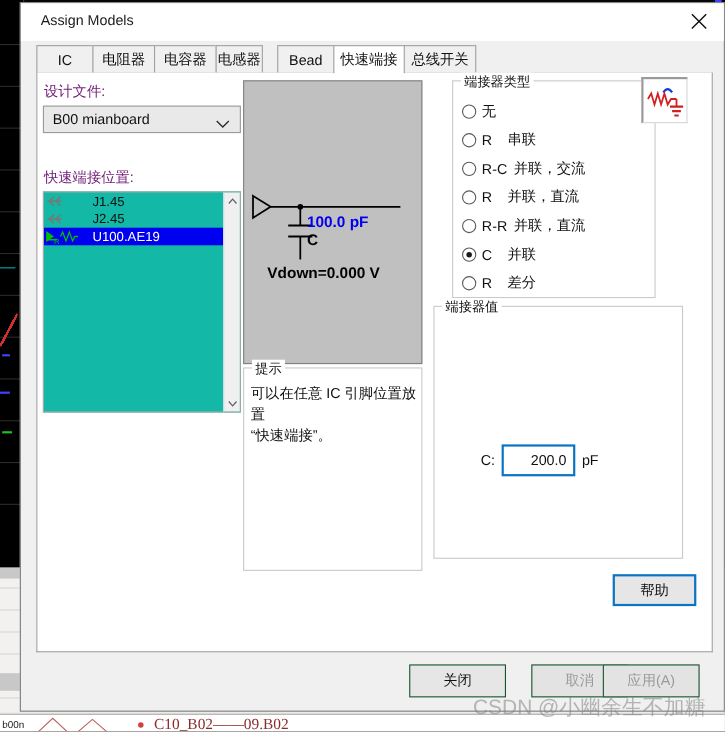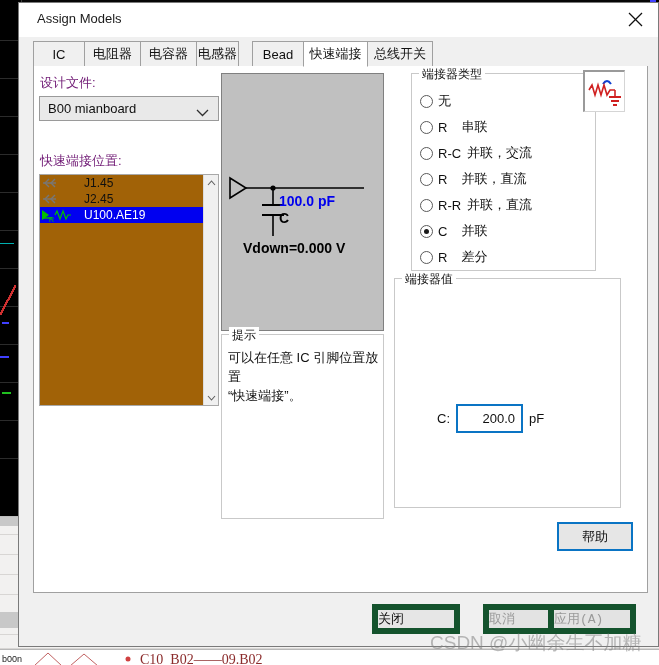--- a/index.html
+++ b/index.html
@@ -101,22 +101,22 @@
   .combo {
     position: absolute; left: 5px; top: 30px; width: 180px; height: 25px;
     background: #e9e9e9; border: 1px solid #9a9a9a;
     display: flex; align-items: center;
     font-size: 13px; color: #101010; cursor: pointer;
   }
   .combo .val { margin-left: 8px; }
   .combo .chev { position: absolute; right: 9px; top: 8px; }
 
   .listbox {
-    position: absolute; left: 5px; top: 108px; width: 180px; height: 232px;
-    background: #a16207; border: 1px solid #a8a8a8;
+    position: absolute; left: 5px; top: 108px; width: 180px; height: 201px;
+    background: #14b8a6; border: 1px solid #a8a8a8;
   }
   .lb-inner {
     position: absolute; left: 0; top: 0; right: 15px; bottom: 0; overflow: hidden;
   }
   .lb-item {
     position: relative; height: 16px; display: flex; align-items: center;
     font-size: 12px; color: #101010; cursor: pointer;
     font-family: "Liberation Sans", sans-serif;
   }
   .lb-item.sel { background: #0000f0; color: #ffffff; }
@@ -207,23 +207,23 @@
     position: absolute; left: 523px; top: 456px; width: 76px; height: 29px;
     background: #e6e6e6; border: 2px solid #0a74c4;
     display: flex; align-items: center; justify-content: center;
     font-size: 13px; color: #101010; cursor: pointer;
   }
 
   
   .btnbar { position: absolute; left: 0; right: 0; bottom: 0; height: 53px; }
   .dlgbtn {
     position: absolute; top: 11px; height: 30px; width: 88px;
-    border: 6px solid #14532d; background: #e6e6e6;
-    display: flex; align-items: center; 
-    font-size: 13px; color: #101010; cursor: pointer; font-family: Liberation Mono, monospace;
+    border: 1px solid #14532d; background: #e6e6e6;
+    display: flex; align-items: center; justify-content: center;
+    font-size: 13px; color: #101010; cursor: pointer;
   }
   .dlgbtn.disabled { color: #9a9a9a; background: #e3e3e3; cursor: default; }
 
   .watermark {
     position: absolute; left: 430px; top: 630px;
     font-size: 19px; color: rgba(130,130,130,0.55);
     white-space: nowrap; pointer-events: none;
     font-family: "Liberation Sans", sans-serif;
   }
 </style>

